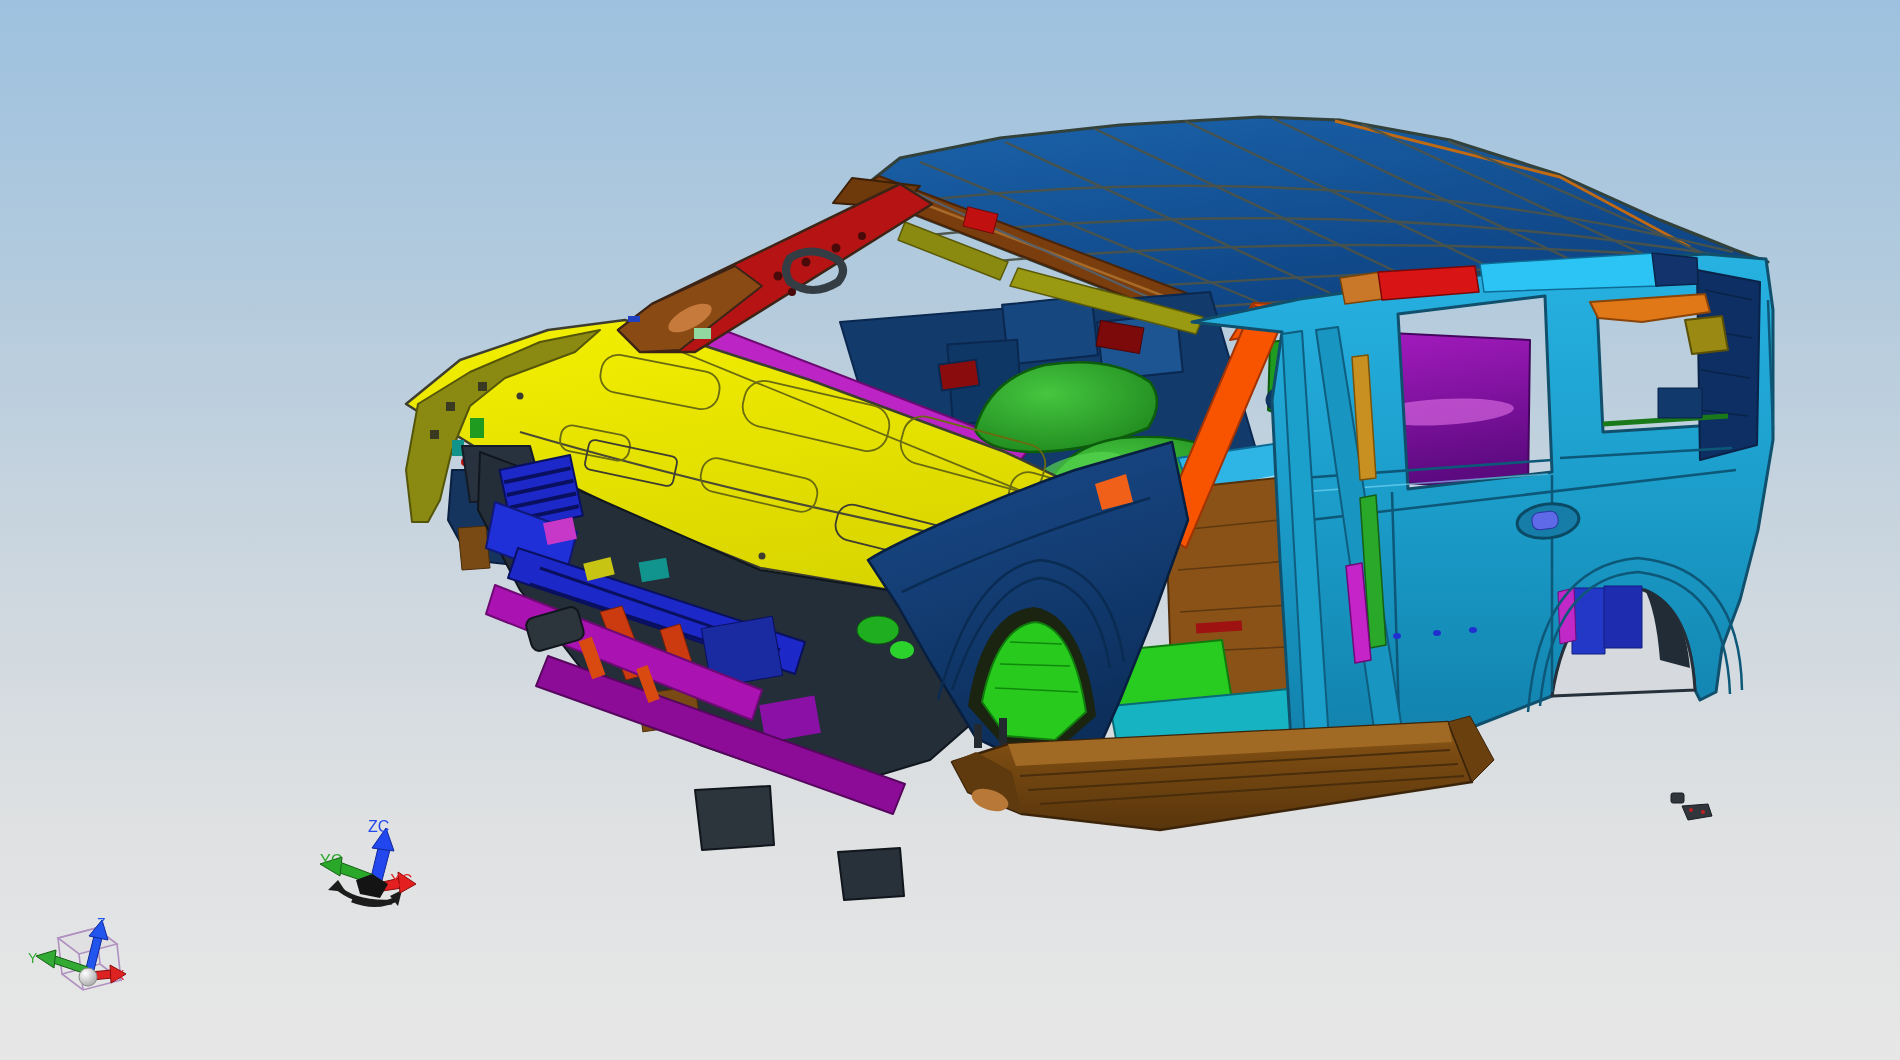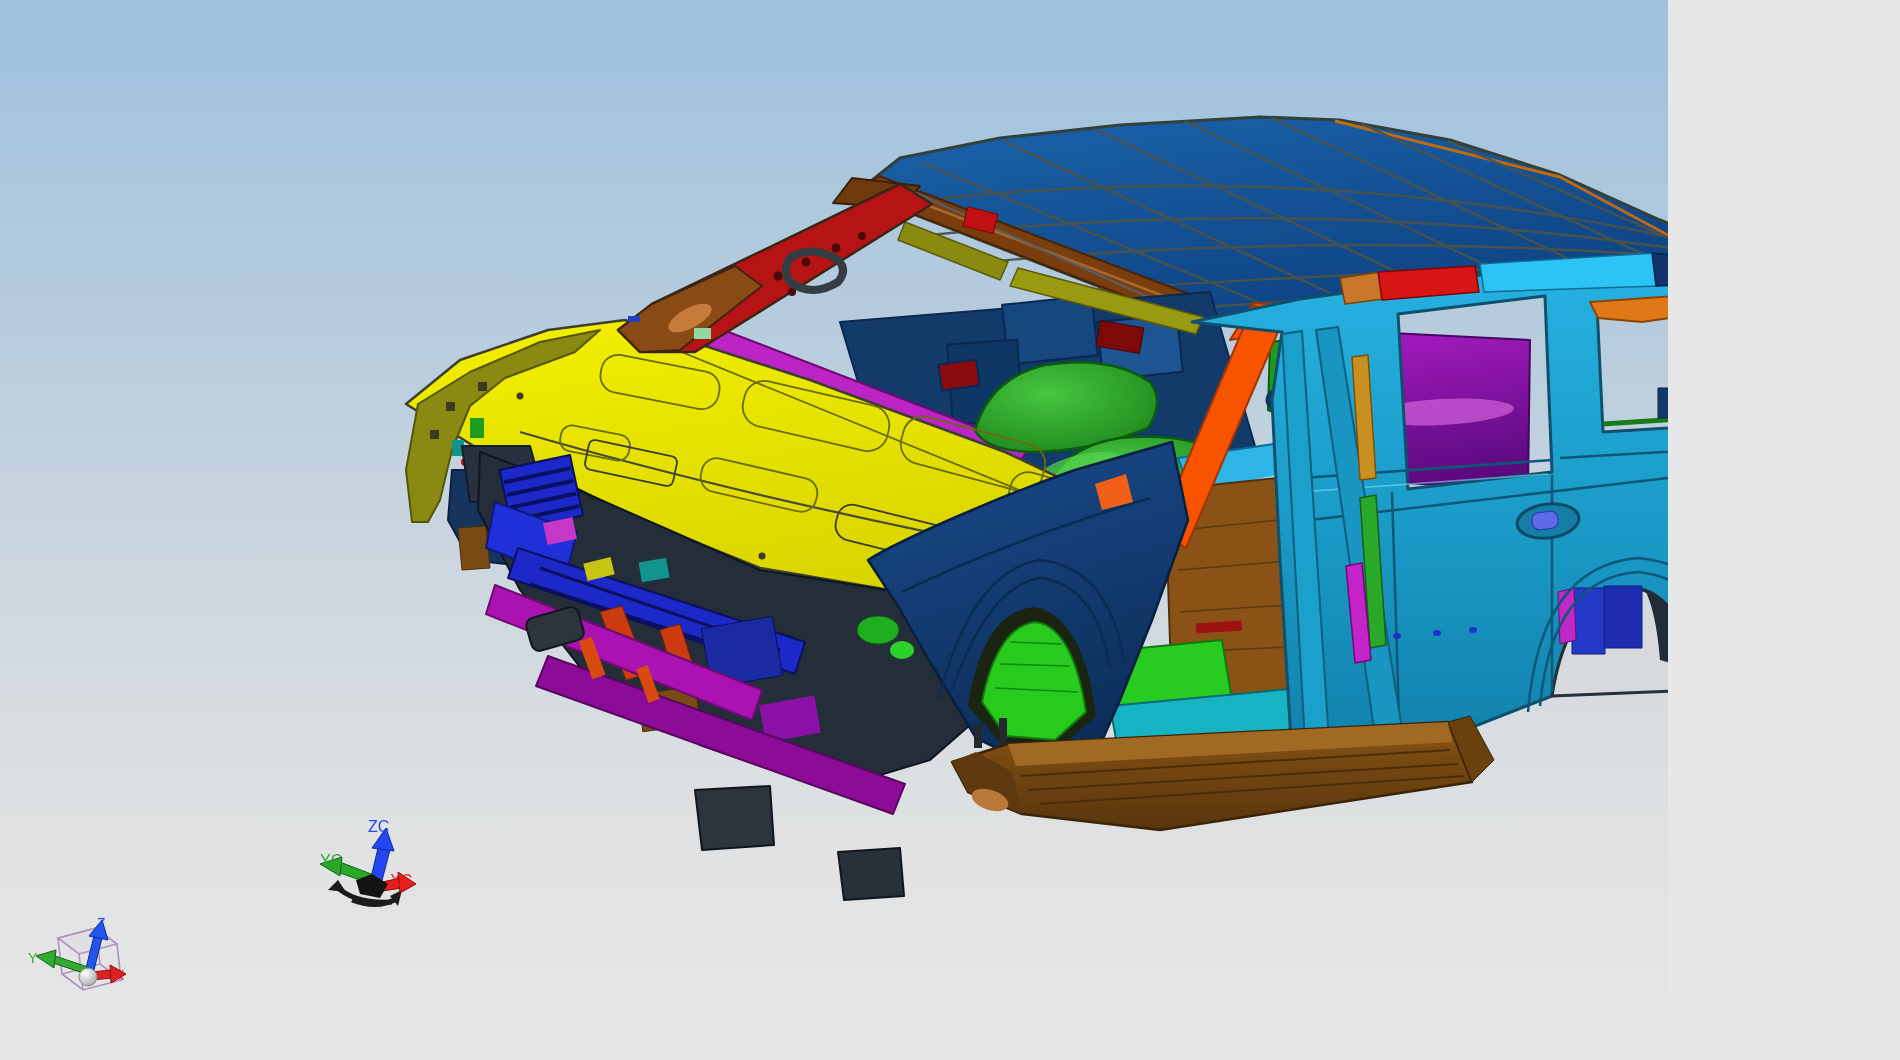--- a/index.html
+++ b/index.html
@@ -1,17 +1,17 @@
 <!DOCTYPE html>
 <html><head>
 <meta charset="utf-8">
 <style>
   html,body{margin:0;padding:0;background:#e7e7e7;}
   .viewport{
-    position:relative;width:1668px;height:1060px;overflow:hidden;
+    position:relative;width:1900px;height:1060px;overflow:hidden;
     background:linear-gradient(180deg,#9dc1df 0%,#b4cbdd 28%,#cdd7df 55%,#dfe1e2 78%,#e7e7e7 100%);
     font-family:"Liberation Sans",sans-serif;
   }
   svg{position:absolute;left:0;top:0;}
   text{font-family:"Liberation Sans",sans-serif;}
 </style>
 </head>
 <body>
 
 <div class="viewport">

